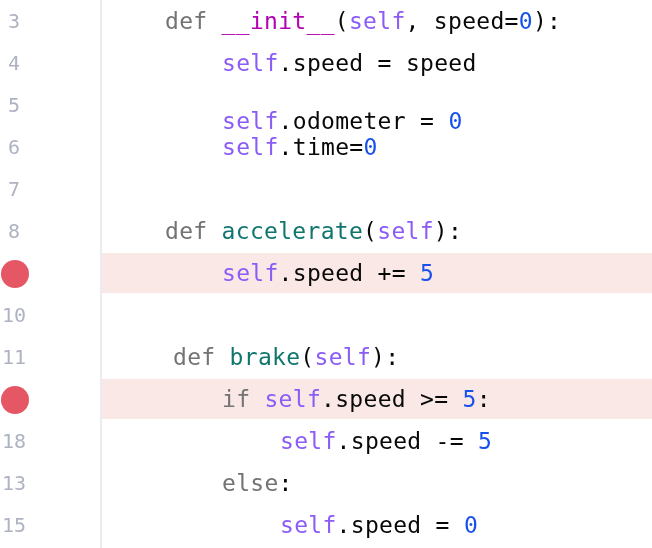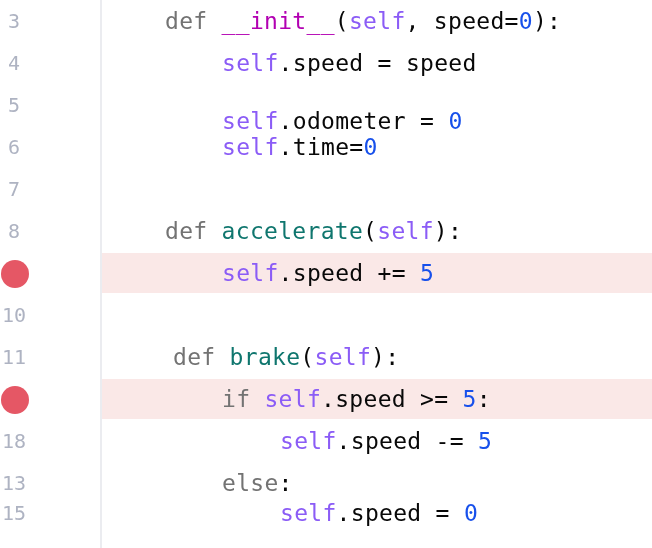--- a/index.html
+++ b/index.html
@@ -103,19 +103,19 @@
     </div>
   </div>
 
   <div class="line" style="top:462px;">
     <span class="lnum">13</span>
     <div class="code-area">
       <span class="code" style="left:120px;"><span class="kw">else</span><span>:</span></span>
     </div>
   </div>
 
-  <div class="line" style="top:492px;">
+  <div class="line" style="top:504px;">
     <span class="lnum">15</span>
     <div class="code-area">
       <span class="code" style="left:178px;"><span class="self">self</span><span>.speed = </span><span class="num">0</span></span>
     </div>
   </div>
 </div>
 
 </body></html>

